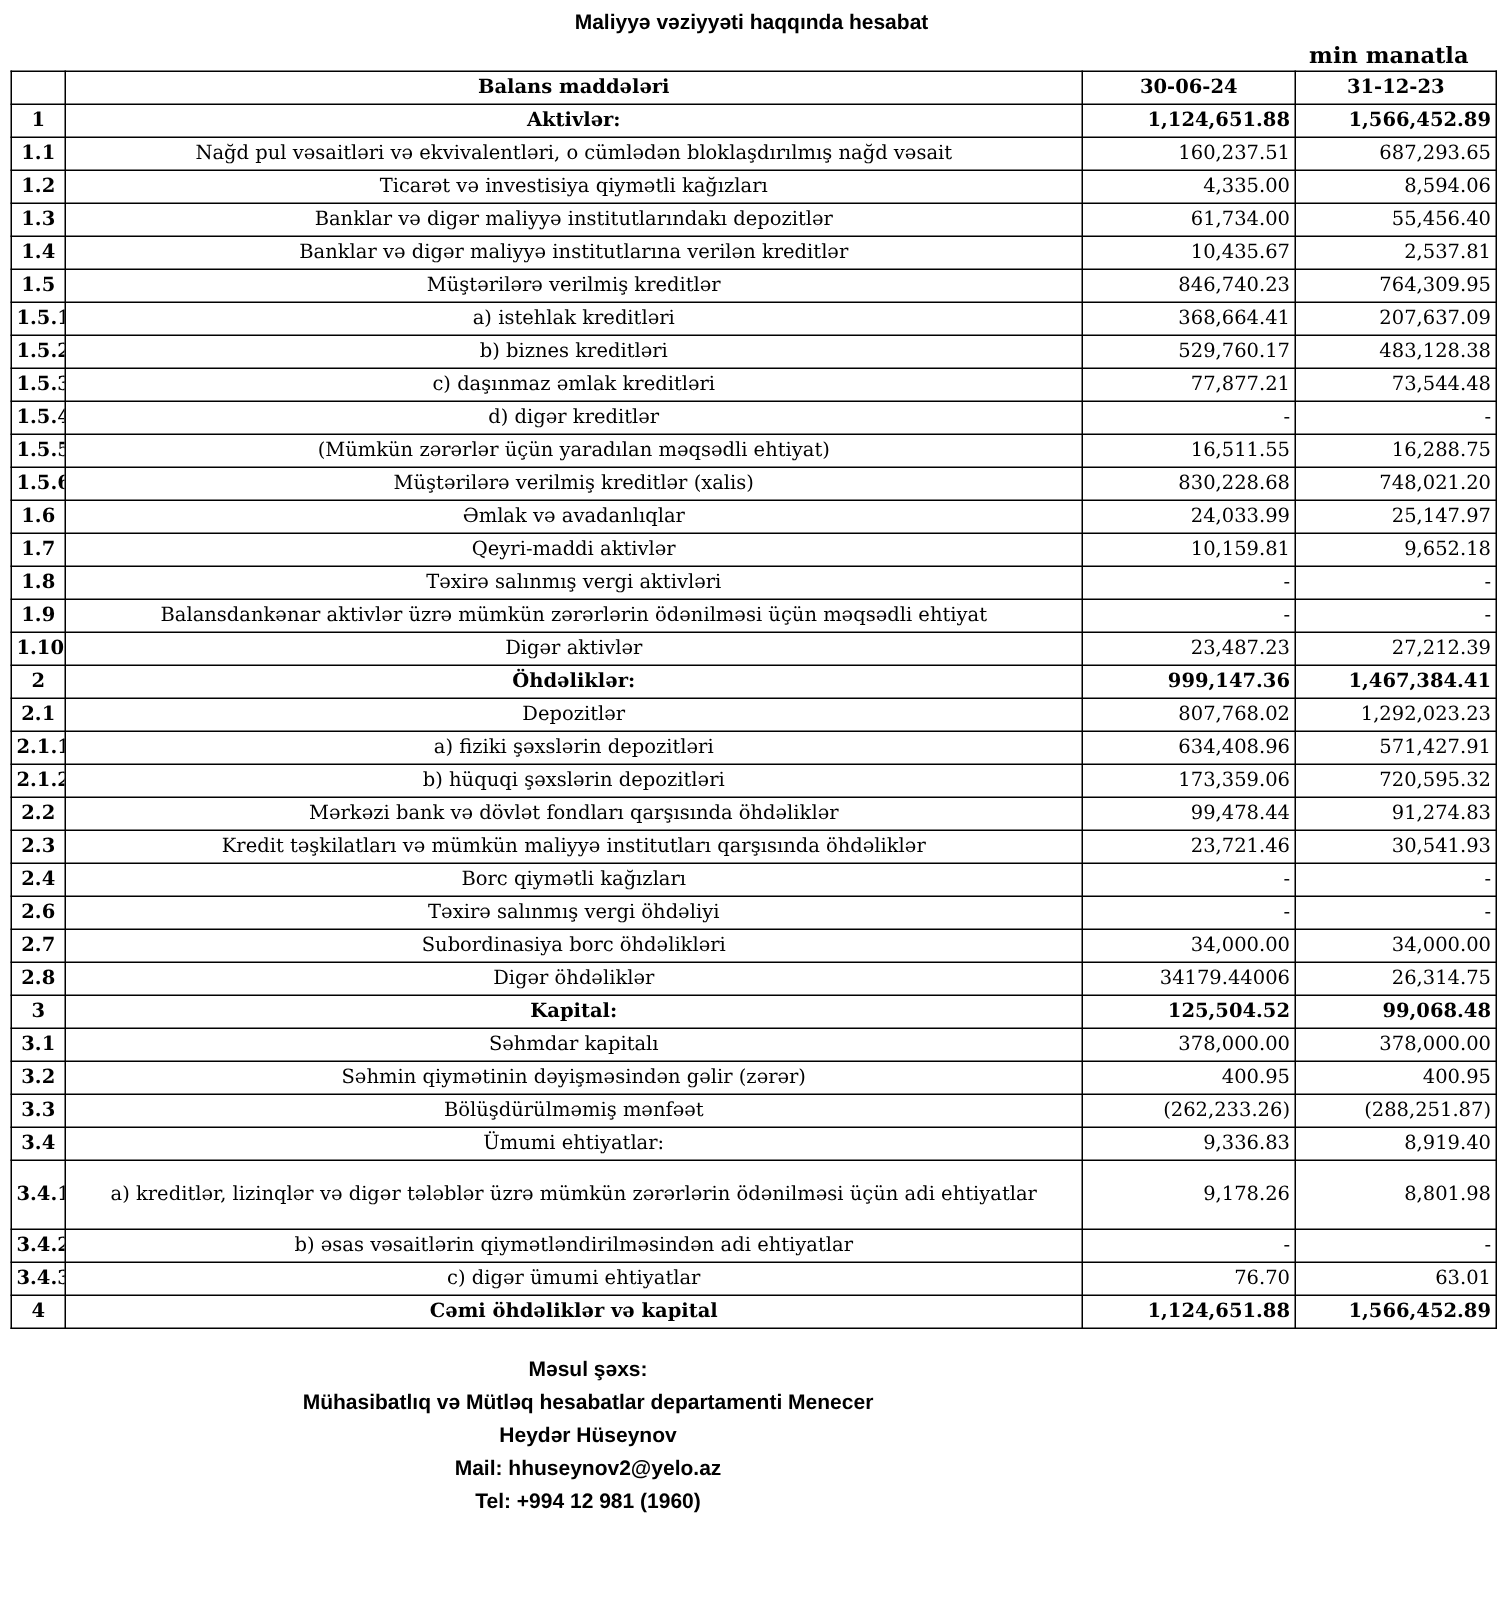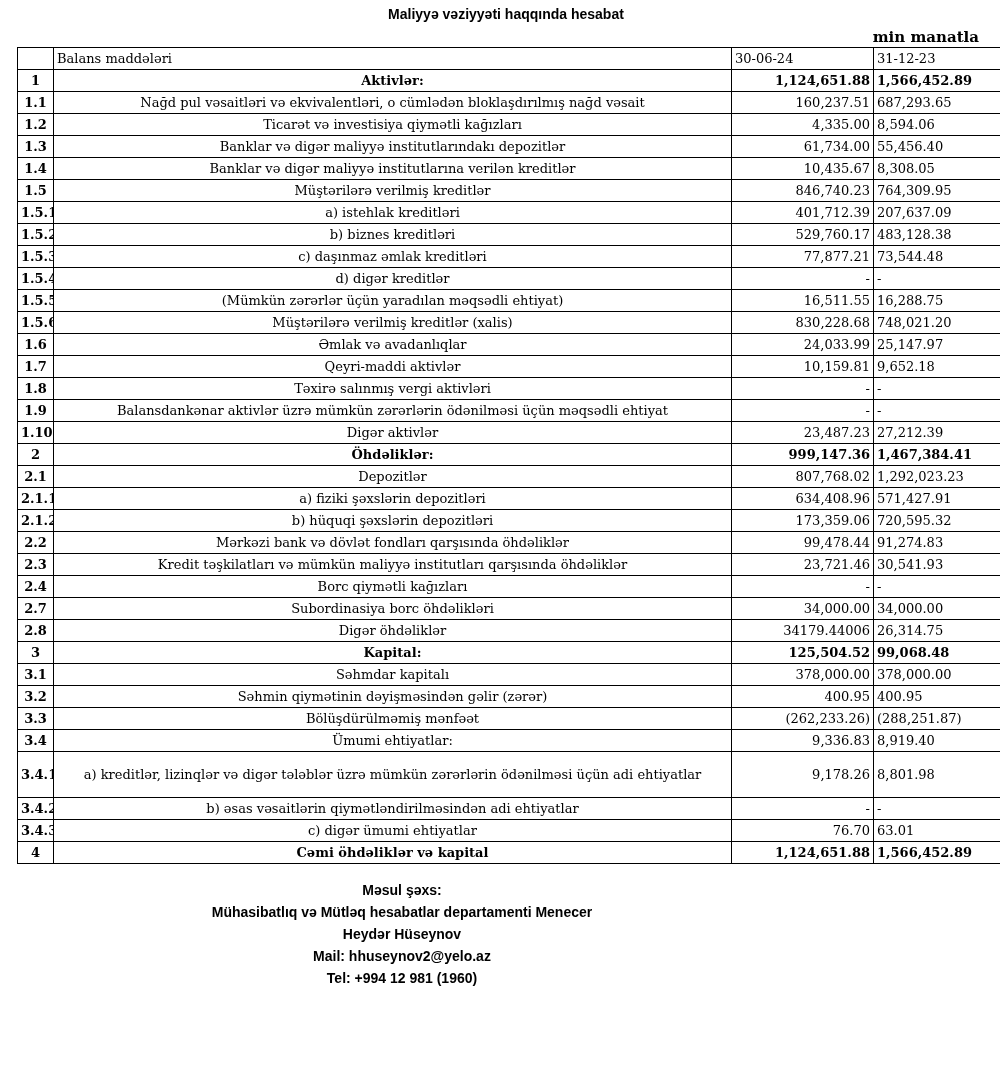--- a/index.html
+++ b/index.html
@@ -3,21 +3,21 @@
 <meta charset="utf-8">
 <style>
   * { box-sizing: border-box; }
   html, body { margin: 0; padding: 0; background: #ffffff; }
   body {
     width: 1000px;
     height: 1068px;
     font-family: "DejaVu Serif", serif;
     color: #000;
   }
-  .page { padding: 3px 5px 0 17px; }
+  .page { padding: 3px 5px 0 7px; }
 
   .title {
     font-family: "Liberation Sans", sans-serif;
     font-weight: 700;
     font-size: 14px;
     text-align: center;
     margin: 3px 0 6px 0;
   }
   .unit-note {
     font-weight: 700;
@@ -40,27 +40,27 @@
   table.grid th, table.grid td {
     border: 1px solid #000;
     font-size: 13px;
     line-height: 15px;
     padding: 1px 3px;
     vertical-align: middle;
     height: 22px;
     overflow: hidden;
   }
   table.grid thead th {
-    font-weight: 400;
-    text-align: left;
+    font-weight: 700;
+    text-align: center;
   }
   td.num  { text-align: center; padding: 1px 1px; font-size: 12.5px; font-weight: bold; }
   td.item { text-align: center; }
   td.v1   { text-align: right; padding-right: 8px; }
-  td.v2   { padding-right: 27px; }
+  td.v2   { text-align: right; padding-right: 27px; }
   tr.bold-row td { font-weight: 700; }
   tr.tall-row td { height: 46px; }
 
   .footer {
     margin-top: 18px;
     width: 770px;
     text-align: center;
     font-family: "Liberation Sans", sans-serif;
     font-weight: 700;
     font-size: 14px;
@@ -113,32 +113,32 @@
         <tr>
     <td class="num">1.3</td>
     <td class="item">Banklar və digər maliyyə institutlarındakı depozitlər</td>
     <td class="v1">61,734.00</td>
     <td class="v2">55,456.40</td>
   </tr>
         <tr>
     <td class="num">1.4</td>
     <td class="item">Banklar və digər maliyyə institutlarına verilən kreditlər</td>
     <td class="v1">10,435.67</td>
-    <td class="v2">8,308.05</td>
+    <td class="v2">2,537.81</td>
   </tr>
         <tr>
     <td class="num">1.5</td>
     <td class="item">Müştərilərə verilmiş kreditlər</td>
     <td class="v1">846,740.23</td>
     <td class="v2">764,309.95</td>
   </tr>
         <tr>
     <td class="num">1.5.1</td>
     <td class="item">a) istehlak kreditləri</td>
-    <td class="v1">401,712.39</td>
+    <td class="v1">368,664.41</td>
     <td class="v2">207,637.09</td>
   </tr>
         <tr>
     <td class="num">1.5.2</td>
     <td class="item">b) biznes kreditləri</td>
     <td class="v1">529,760.17</td>
     <td class="v2">483,128.38</td>
   </tr>
         <tr>
     <td class="num">1.5.3</td>
@@ -226,20 +226,26 @@
   </tr>
         <tr>
     <td class="num">2.3</td>
     <td class="item">Kredit təşkilatları və mümkün maliyyə institutları qarşısında öhdəliklər</td>
     <td class="v1">23,721.46</td>
     <td class="v2">30,541.93</td>
   </tr>
         <tr>
     <td class="num">2.4</td>
     <td class="item">Borc qiymətli kağızları</td>
+    <td class="v1">-</td>
+    <td class="v2">-</td>
+  </tr>
+        <tr>
+    <td class="num">2.6</td>
+    <td class="item">Təxirə salınmış vergi öhdəliyi</td>
     <td class="v1">-</td>
     <td class="v2">-</td>
   </tr>
         <tr>
     <td class="num">2.7</td>
     <td class="item">Subordinasiya borc öhdəlikləri</td>
     <td class="v1">34,000.00</td>
     <td class="v2">34,000.00</td>
   </tr>
         <tr>

